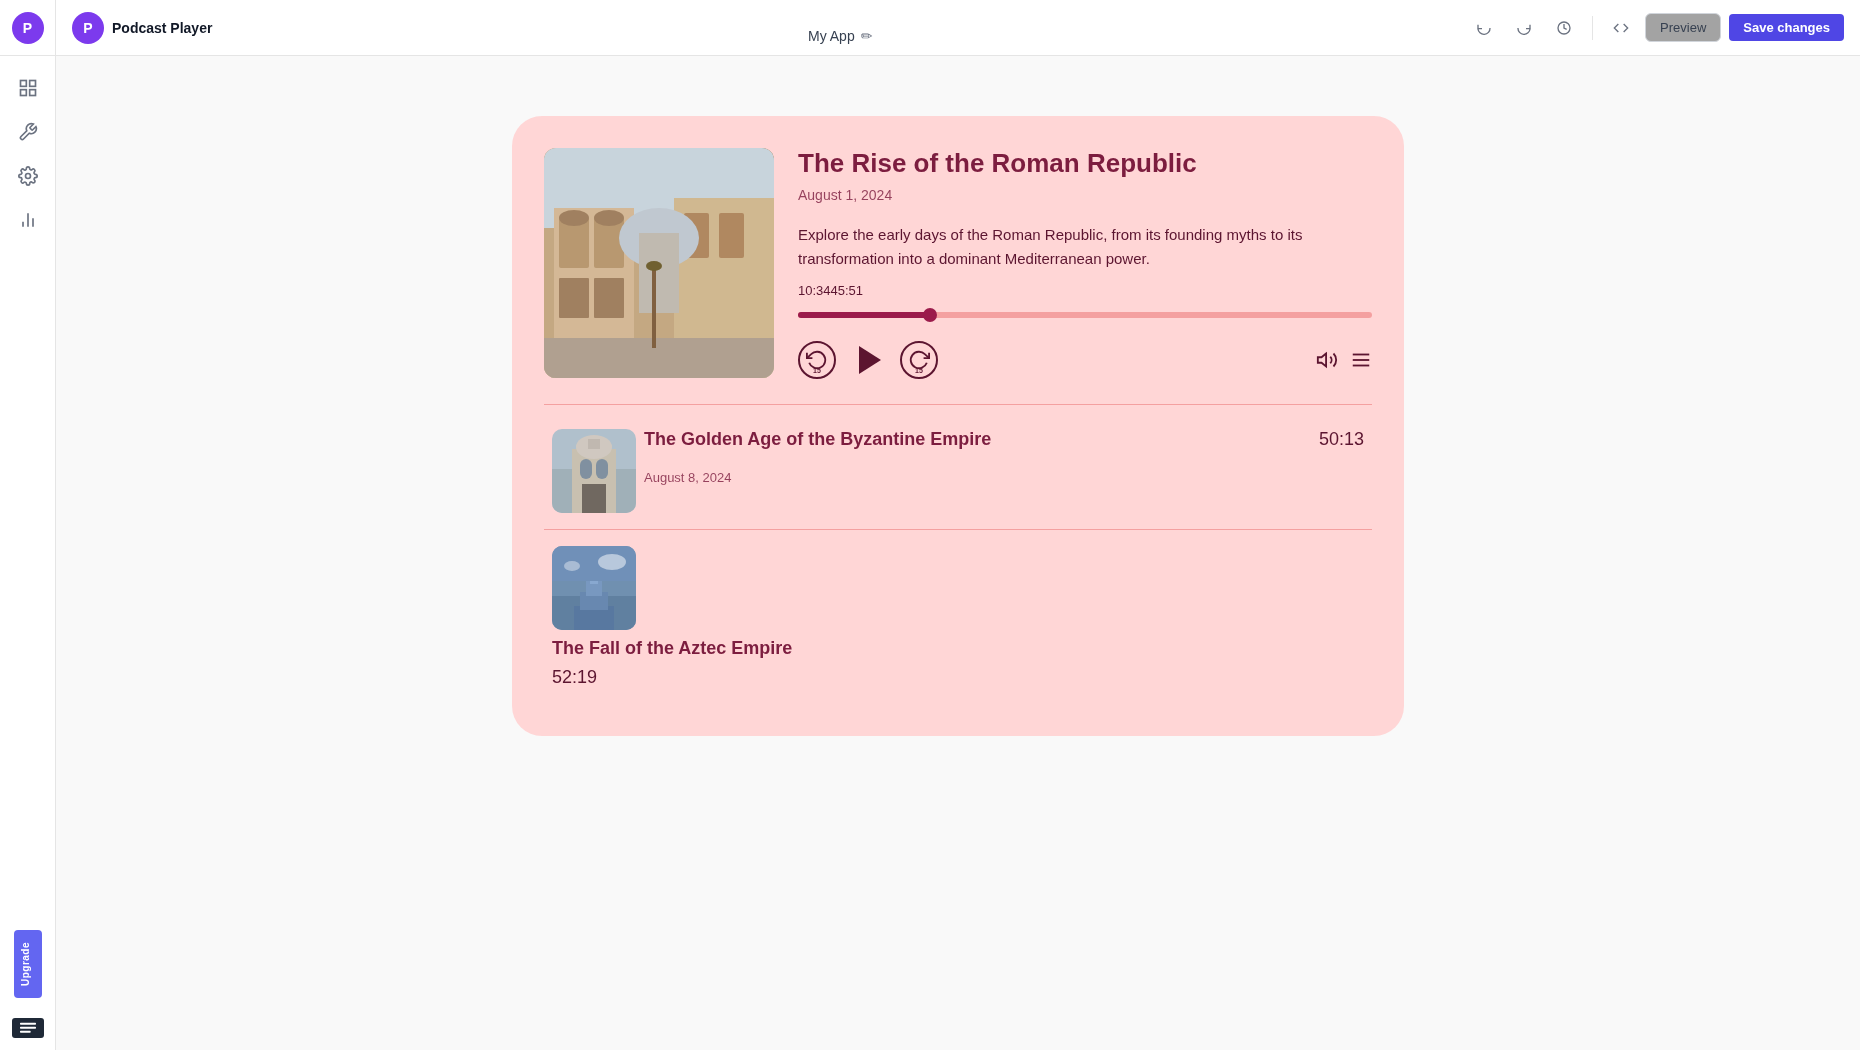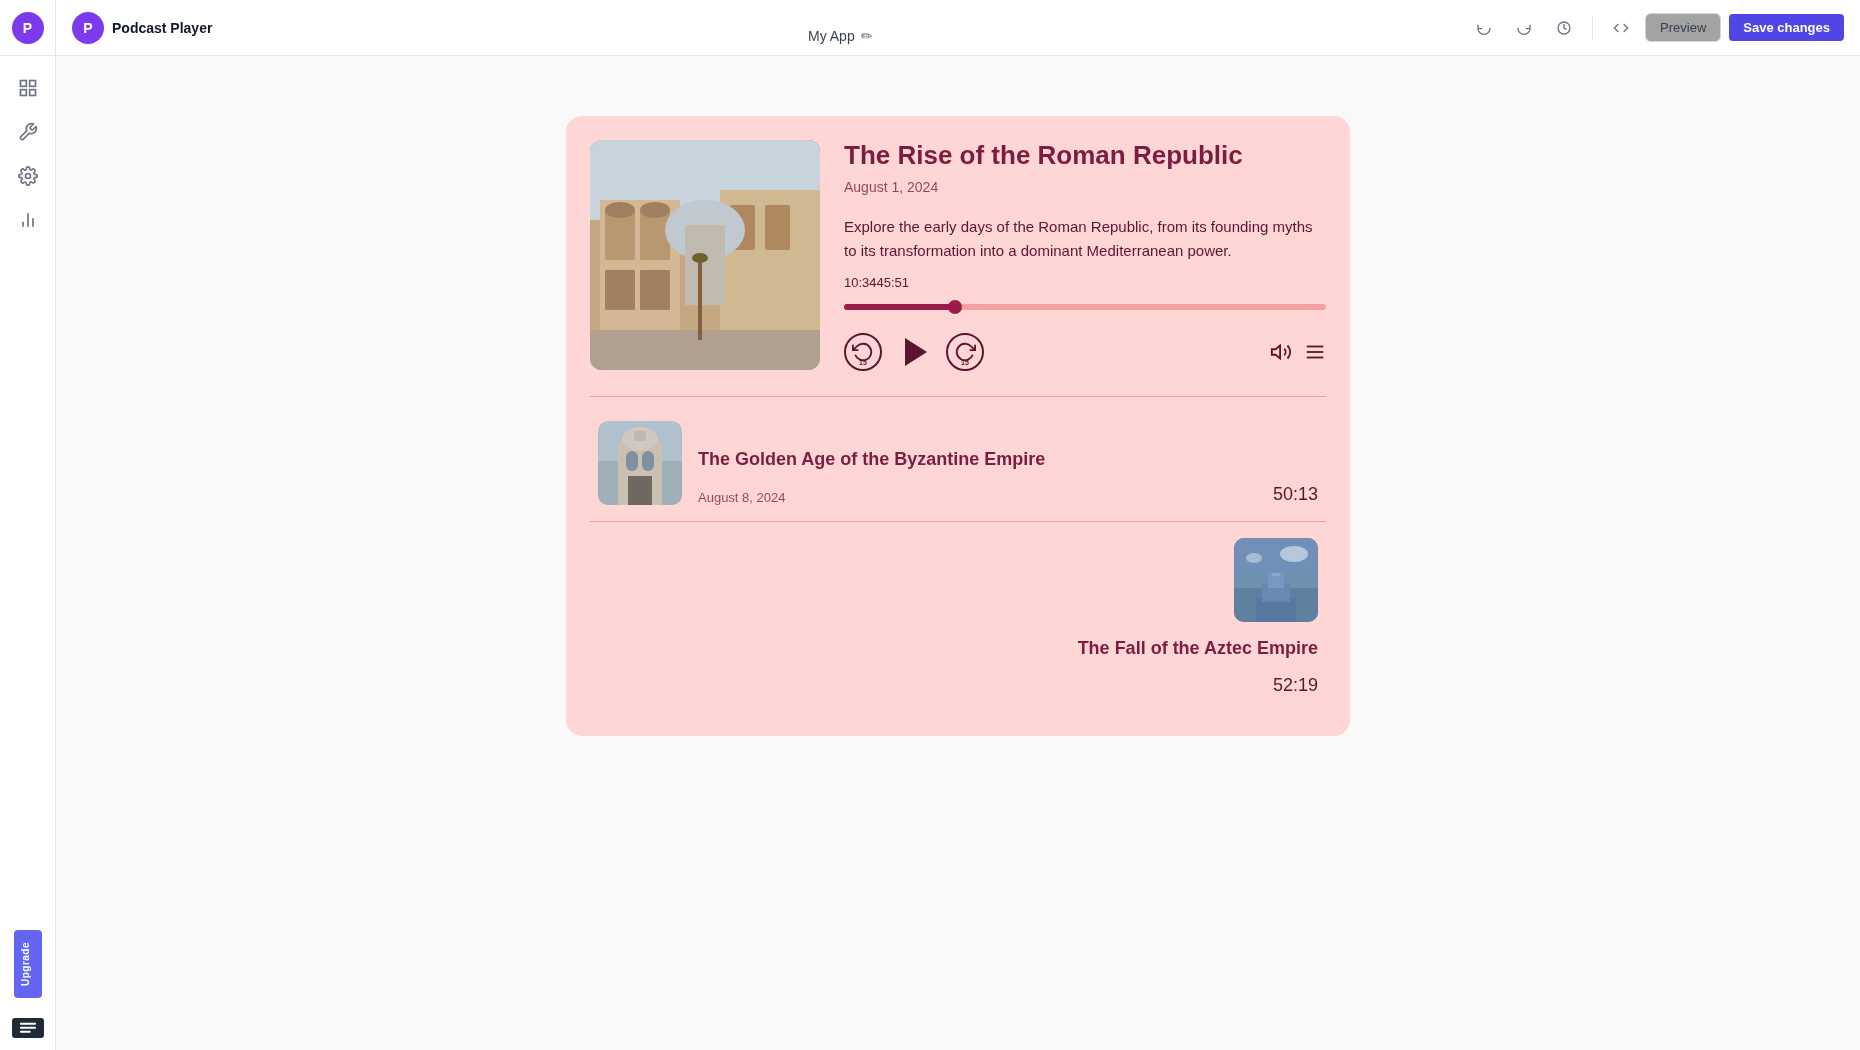--- a/index.html
+++ b/index.html
@@ -179,24 +179,24 @@
     
     .content {
       flex: 1;
       display: flex;
       align-items: flex-start;
       justify-content: center;
       padding: 60px 20px;
       overflow-y: auto;
     }
     .podcast-widget {
-      width: 784px;
+      width: 892px;
       background: #ffd6d6;
-      border-radius: 16px;
-      padding: 24px;
+      border-radius: 30px;
+      padding: 32px;
       display: flex;
       flex-direction: column;
       gap: 0;
     }
 
     
     .featured-episode {
       display: flex;
       gap: 24px;
       padding-bottom: 24px;
@@ -326,22 +326,22 @@
 
     
     .episode-list {
       border-top: 1px solid #f4a0a0;
       padding-top: 8px;
       display: flex;
       flex-direction: column;
     }
     .episode-item {
       display: flex;
-      align-items: flex-end;
-      gap: 16px;
+      align-items: flex-start;
+      gap: 8px;
       padding: 16px 8px;
       border-bottom: 1px solid #f4a0a0;
     }
     .episode-item:last-child { border-bottom: none; flex-direction: column; }
     .episode-thumb {
       width: 84px;
       height: 84px;
       border-radius: 10px;
       overflow: hidden;
       flex-shrink: 0;

